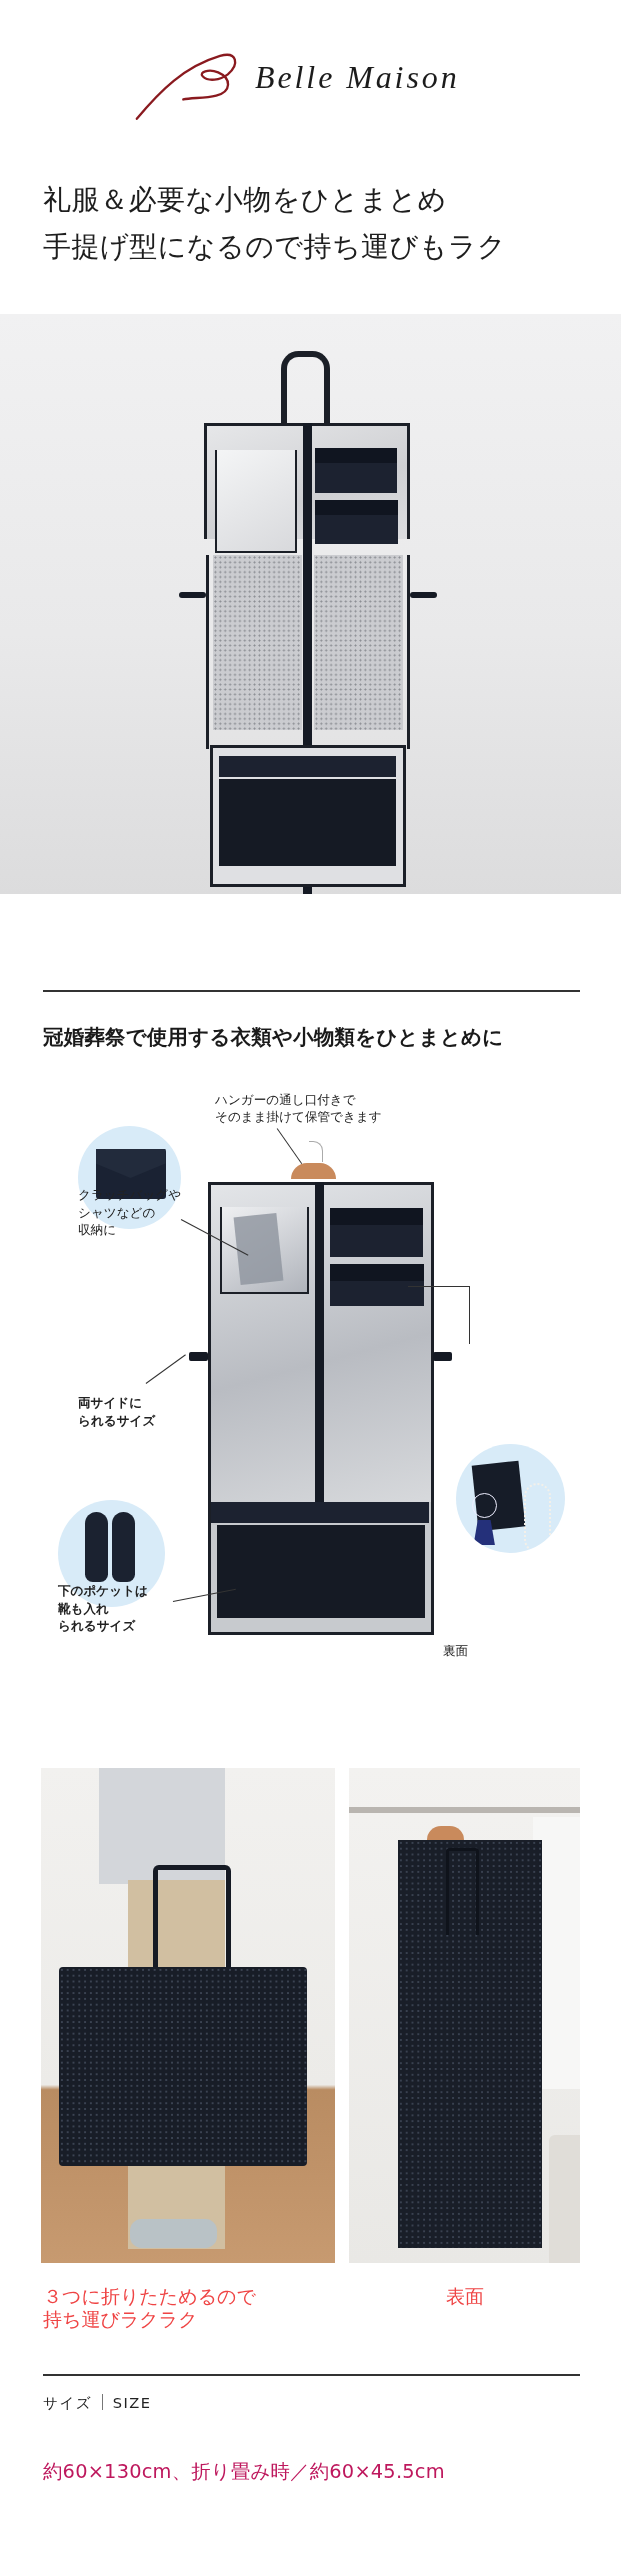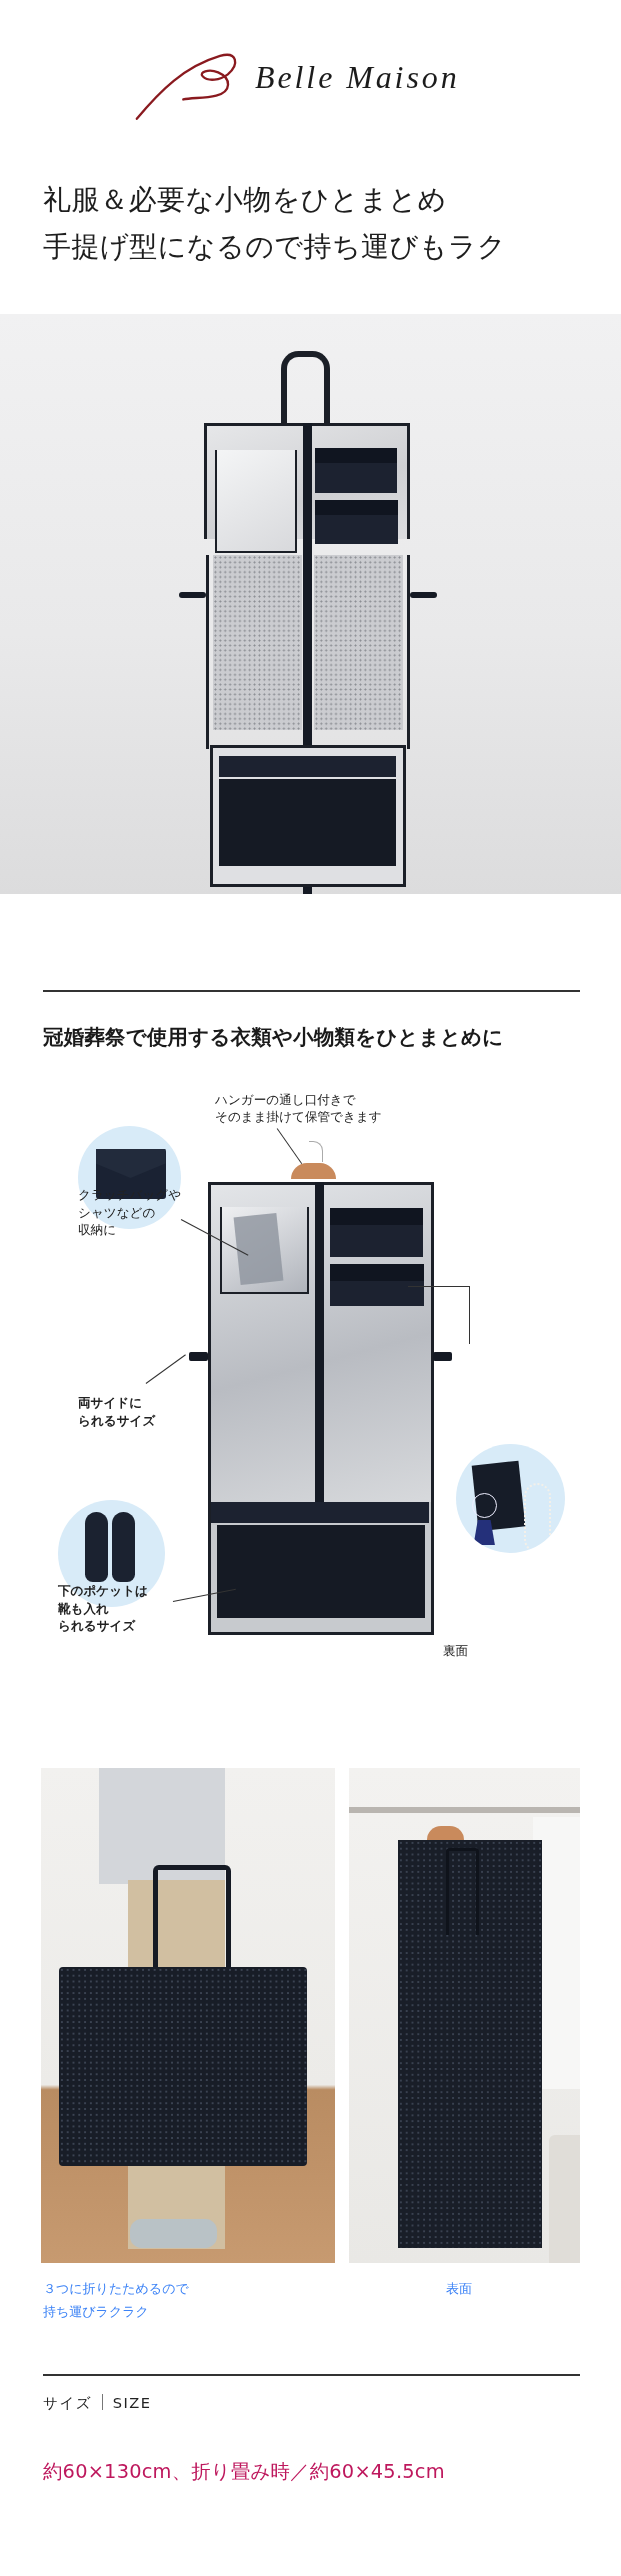--- a/index.html
+++ b/index.html
@@ -28,21 +28,21 @@
   
   .rule { position: absolute; left: 43px; width: 537px; height: 1.9px; background: #333; }
 
   .section-title { left: 43px; top: 1023px; font-size: 20.4px; font-weight: bold; letter-spacing: 0.3px; color: #1a1a1a; white-space: nowrap; }
 
   .note { position: absolute; font-size: 12.6px; line-height: 17.5px; color: #222; white-space: nowrap; }
   .circle { position: absolute; border-radius: 50%; background: #d8ebf8; overflow: hidden; }
   .leader { position: absolute; height: 1.3px; background: #333; transform-origin: 0 50%; }
 
   .photo { position: absolute; overflow: hidden; }
-  .caption { position: absolute; font-size: 13px; line-height: 23px; color: #3b82f6; white-space: nowrap; }
+  .caption { position: absolute; font-size: 19px; line-height: 23px; color: #ef4444; white-space: nowrap; margin-top: 8px; }
 
   .size-label { left: 43px; top: 2394px; font-size: 14.6px; letter-spacing: 1.5px; color: #222; white-space: nowrap; }
   .size-label .sep { display: inline-block; width: 1px; height: 15.5px; background: #777; margin: 0 9.7px; vertical-align: -1.9px; }
   .size-value { left: 43px; top: 2458px; font-size: 19.4px; color: #be185d; white-space: nowrap; letter-spacing: 0.2px; }
 </style>
 </head>
 <body>
 
 <div class="abs logo">
   <svg width="121" height="74" viewBox="0 0 125 76">

